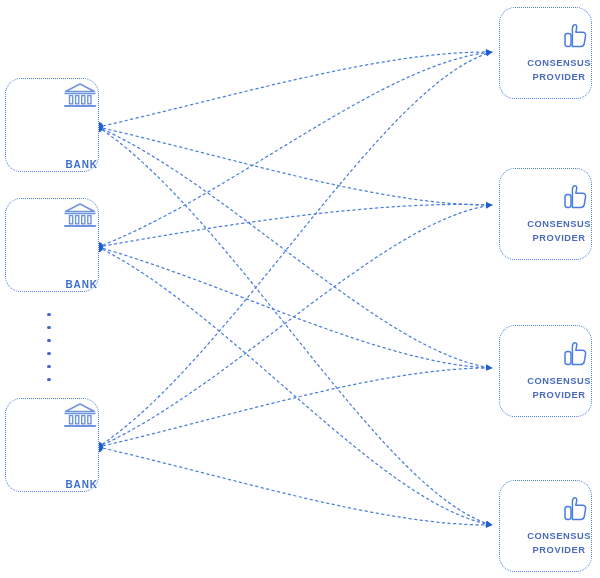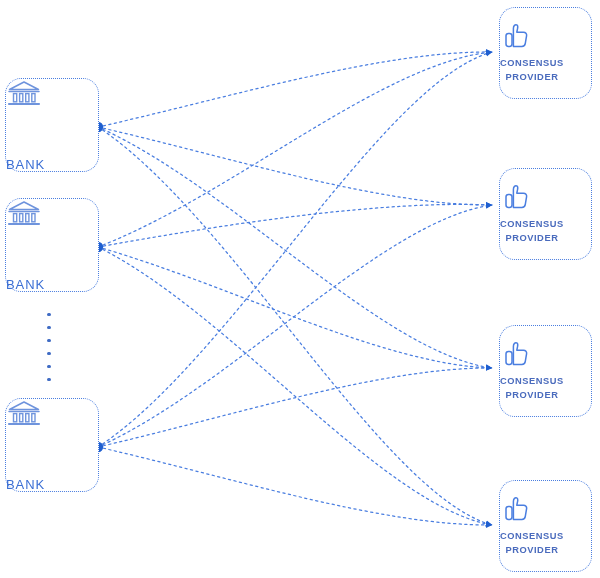--- a/index.html
+++ b/index.html
@@ -26,21 +26,21 @@
     pointer-events: none;
   }
   .node {
     position: absolute;
     box-sizing: border-box;
     border: 1.4px dotted #4a7ee0;
     border-radius: 16px;
     background: #ffffff;
     display: flex;
     flex-direction: column;
-    align-items: flex-start;
+    align-items: flex-end;
     justify-content: center;
   }
   .node.bank {
     width: 94px;
     height: 94px;
   }
   .node.provider {
     width: 93px;
     height: 92px;
   }
@@ -48,22 +48,22 @@
     display: block;
     line-height: 0;
   }
   .bank .node-icon {
     margin-bottom: 7px;
   }
   .provider .node-icon {
     margin-bottom: 5px;
   }
   .bank-label {
-    font-size: 13px;
-    font-weight: normal;
+    font-size: 10px;
+    font-weight: bold;
     letter-spacing: 0.9px;
     color: #3b6fd4;
     text-align: center;
     white-space: nowrap;
     margin-top: 41px;
   }
   .provider-label {
     font-size: 9.3px;
     font-weight: bold;
     letter-spacing: 0.55px;

